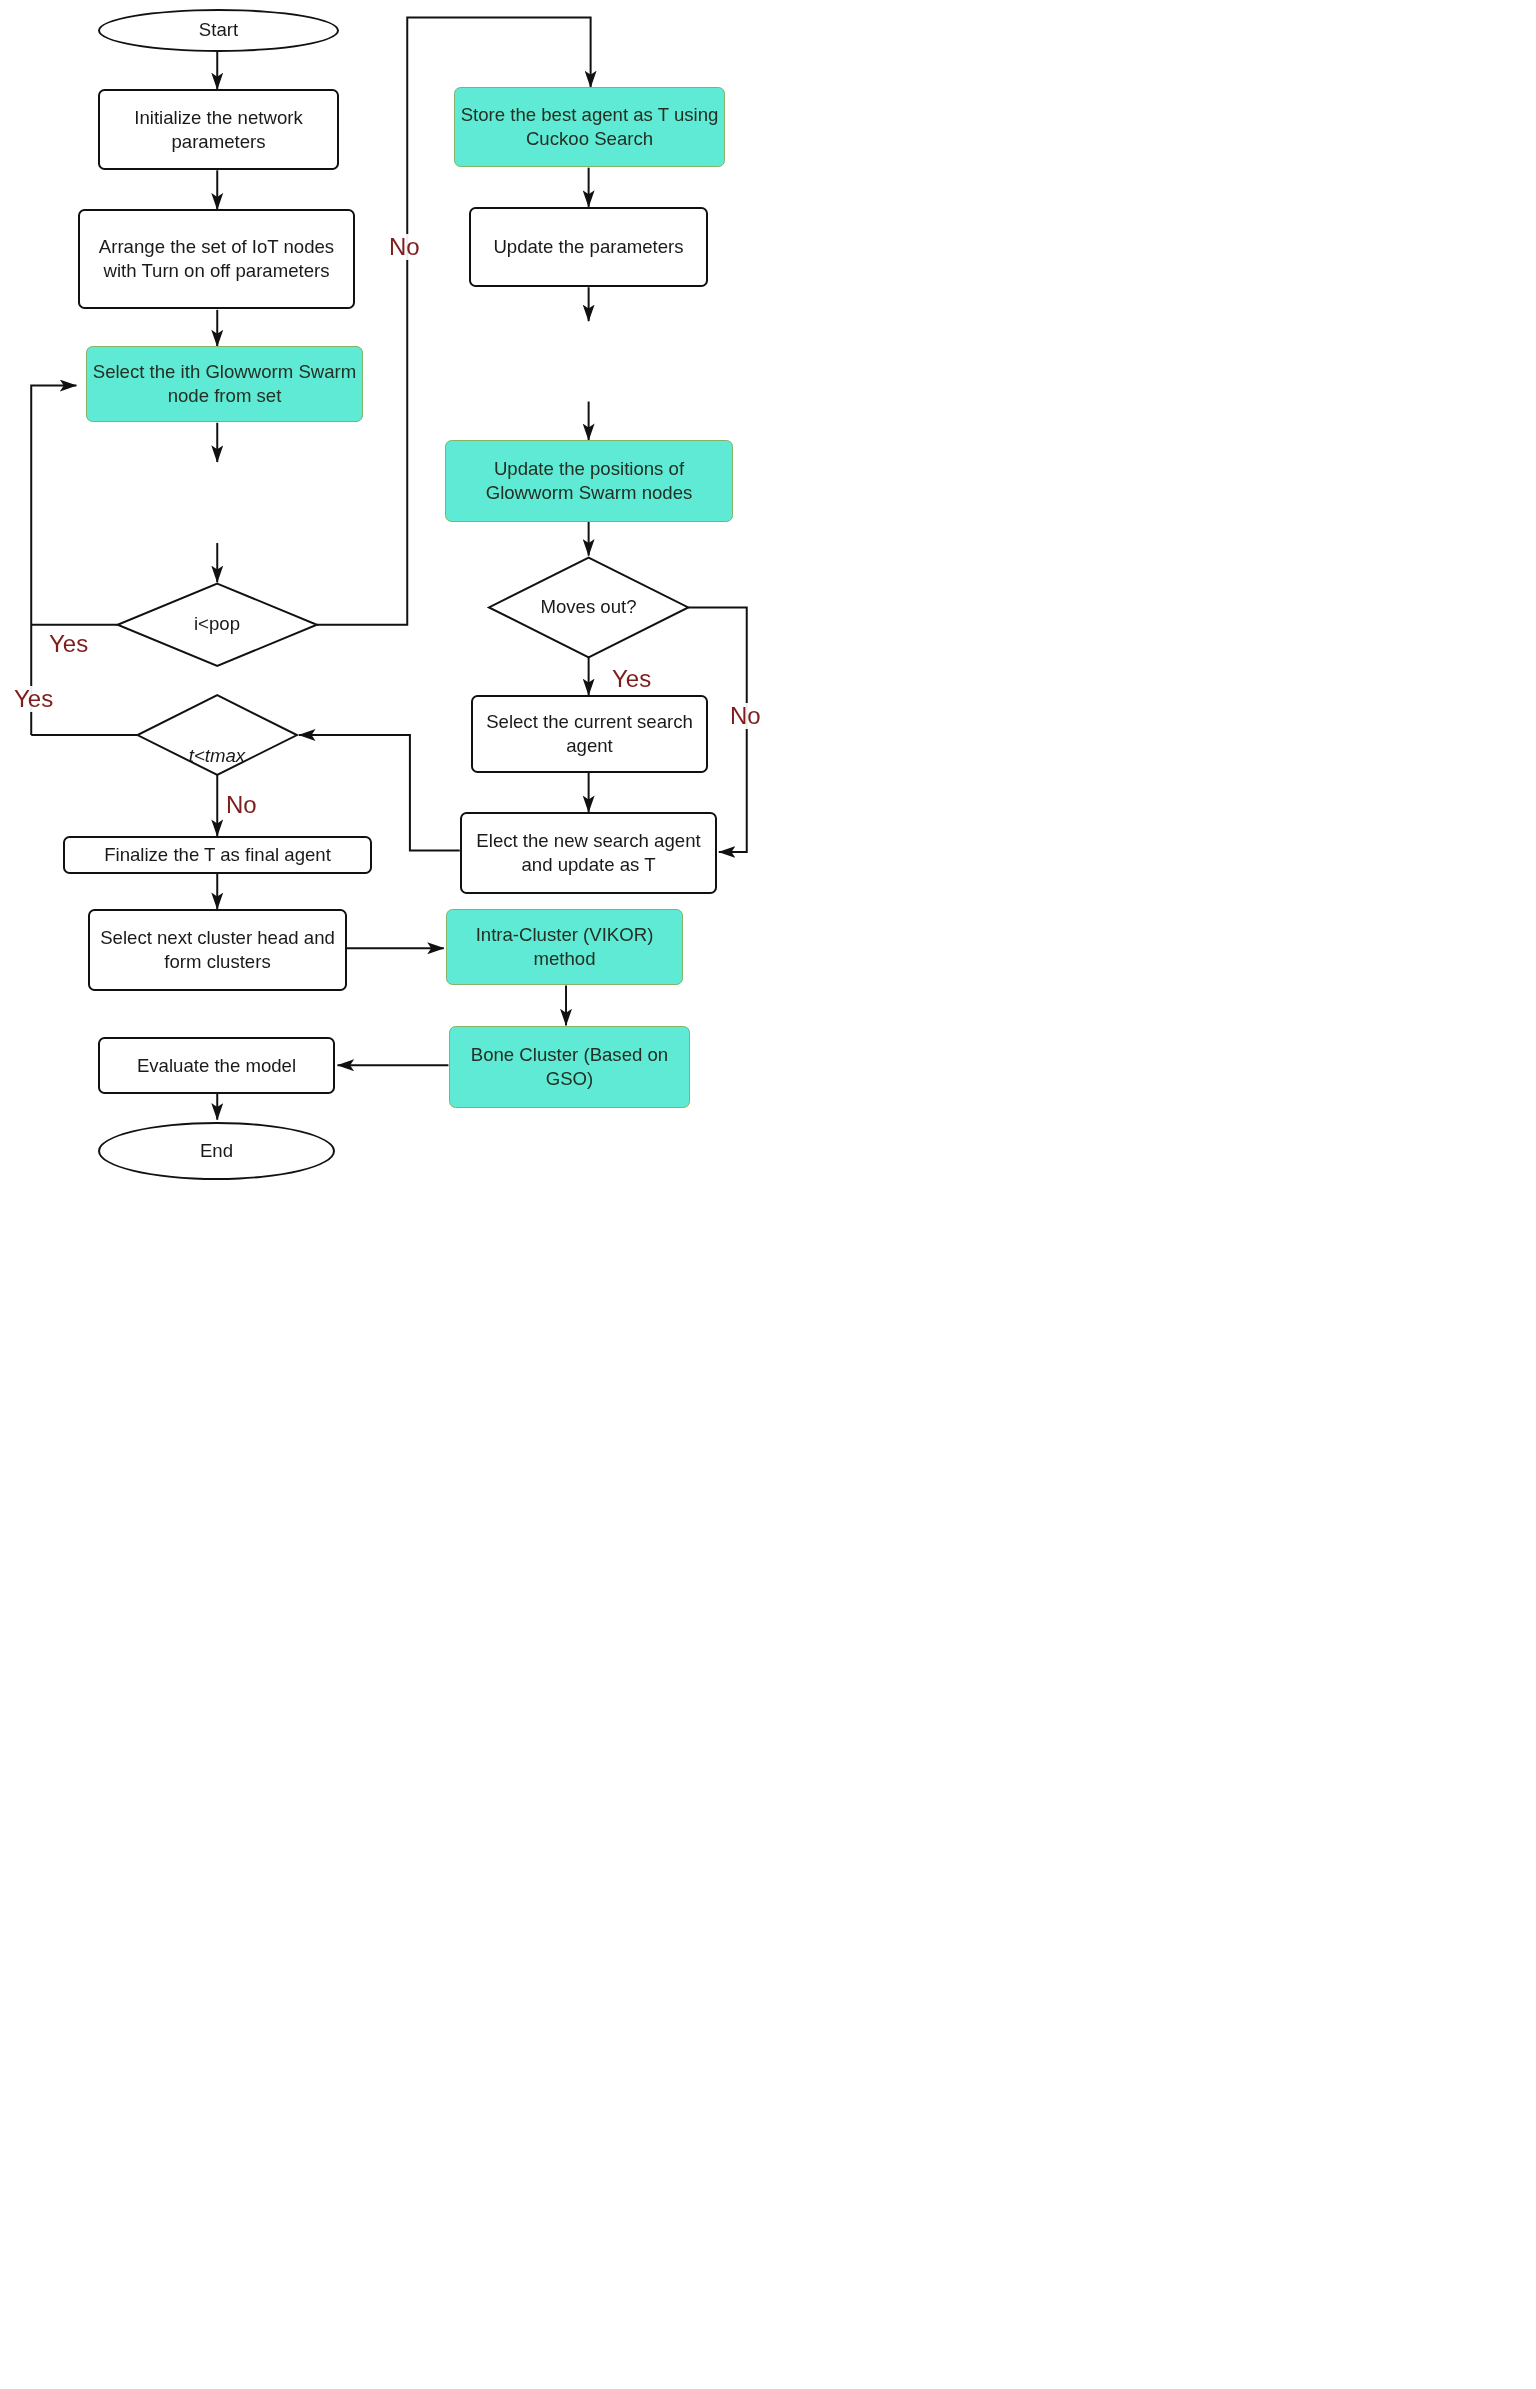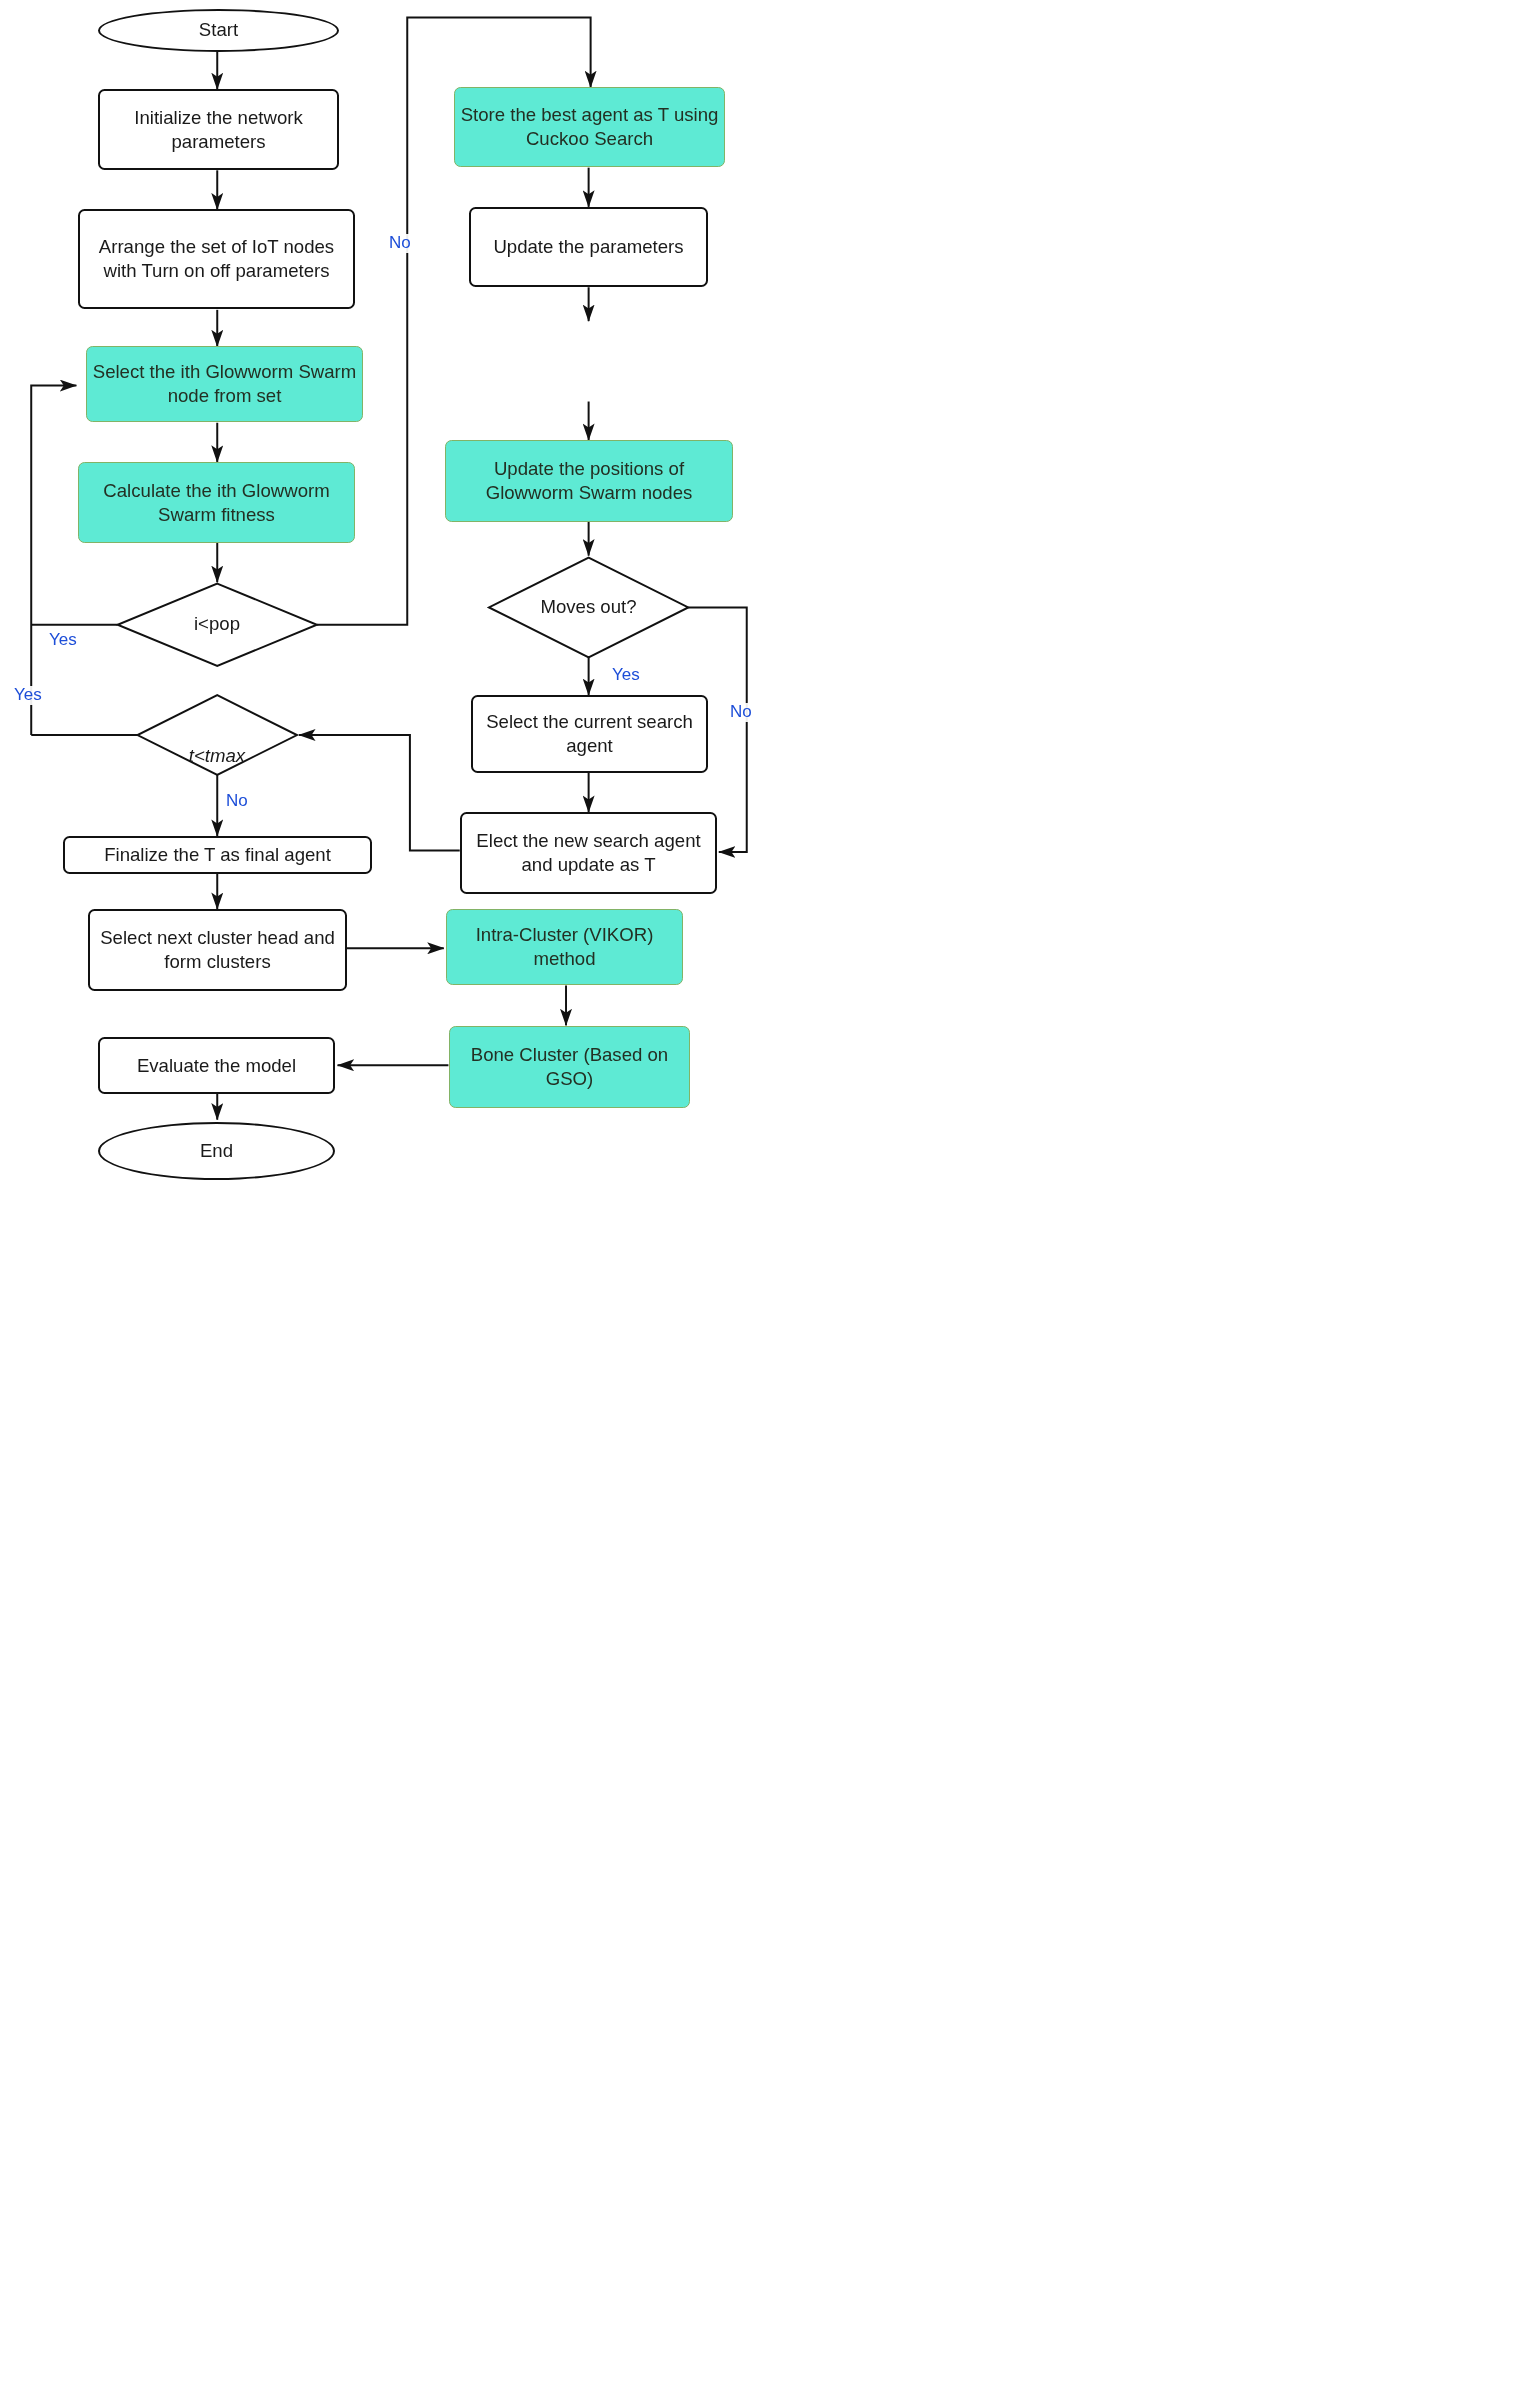--- a/index.html
+++ b/index.html
@@ -30,21 +30,21 @@
   }
   .dlabel{
     position:absolute;
     display:flex;align-items:center;justify-content:center;
     text-align:center;
     font-size:18.6px;color:#1a1a1a;
     background:transparent;border:none;padding:0;
   }
   .elabel{
     position:absolute;
-    font-size:17px;color:#1d4ed8;
+    font-size:24px;color:#7f1d1d;
     background:rgba(255,255,255,0.92);
     padding:0 2px;line-height:1.1;
   }
 </style>
 </head>
 <body>
 
 <div id="canvas">
 
   <svg id="wires" viewBox="0 0 1156 1798" xmlns="http://www.w3.org/2000/svg">
@@ -98,21 +98,20 @@
   </svg>
 
   <div class="node terminator" style="left:98px;top:8.6px;width:241px;height:43px;">Start</div>
 
   <div class="node" style="left:98px;top:89px;width:241px;height:81px;">Initialize the network parameters</div>
 
   <div class="node" style="left:78px;top:209px;width:277px;height:100px;">Arrange the set of IoT nodes with Turn on off parameters</div>
 
   <div class="node green" style="left:78px;top:346px;width:277px;height:76px;margin-left:8px;">Select the ith Glowworm Swarm node from set</div>
 
-  <div class="node green" style="left:78px;top:462px;width:277px;height:81px;">Calculate the ith Glowworm Swarm fitness</div>
 
   <div class="dlabel" style="left:164px;top:611px;width:106px;height:26.6px;">i&lt;pop</div>
 
   <div class="dlabel" style="left:164px;top:743px;width:106px;height:26.6px;font-style:italic;">t&lt;tmax</div>
 
   <div class="node" style="left:63px;top:836px;width:309px;height:38px;">Finalize the T as final agent</div>
 
   <div class="node" style="left:88px;top:909px;width:259px;height:82px;">Select next cluster head and form clusters</div>
 
   <div class="node" style="left:98px;top:1037px;width:237px;height:57px;">Evaluate the model</div>

